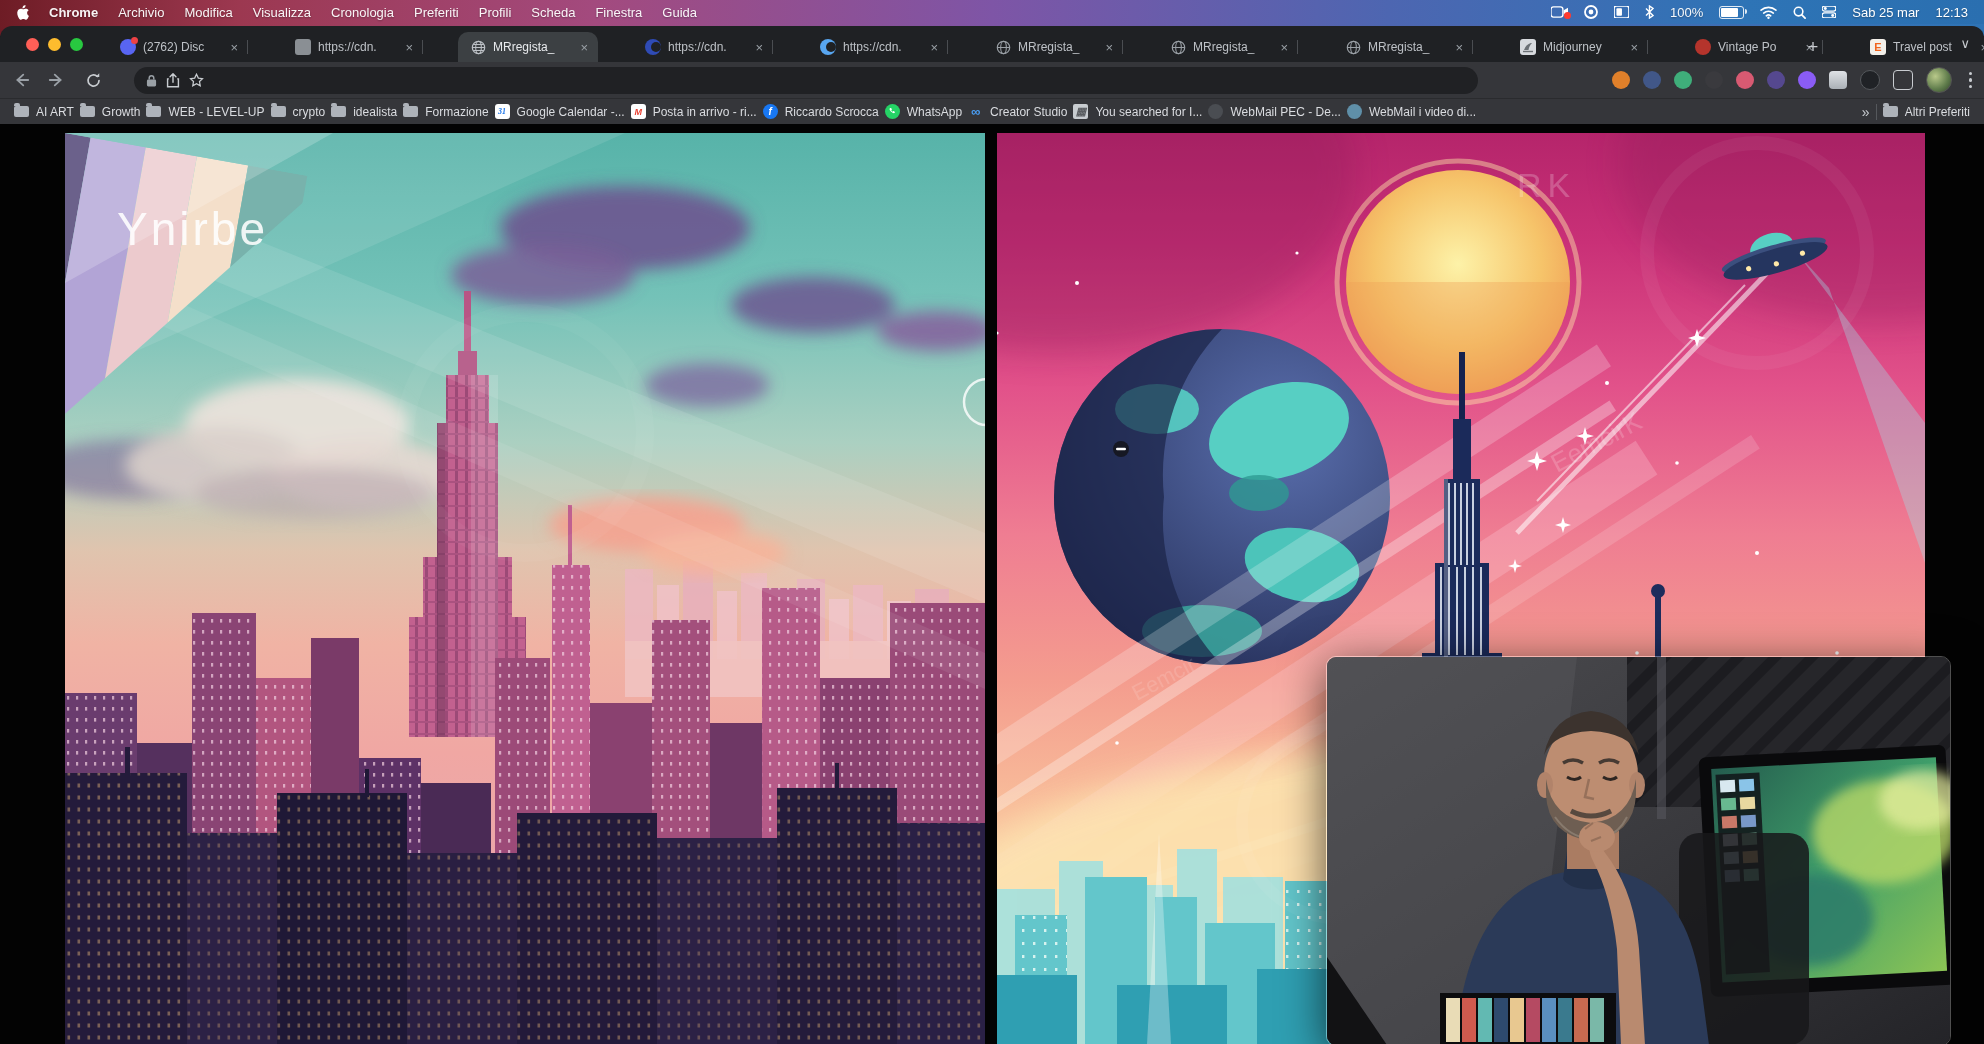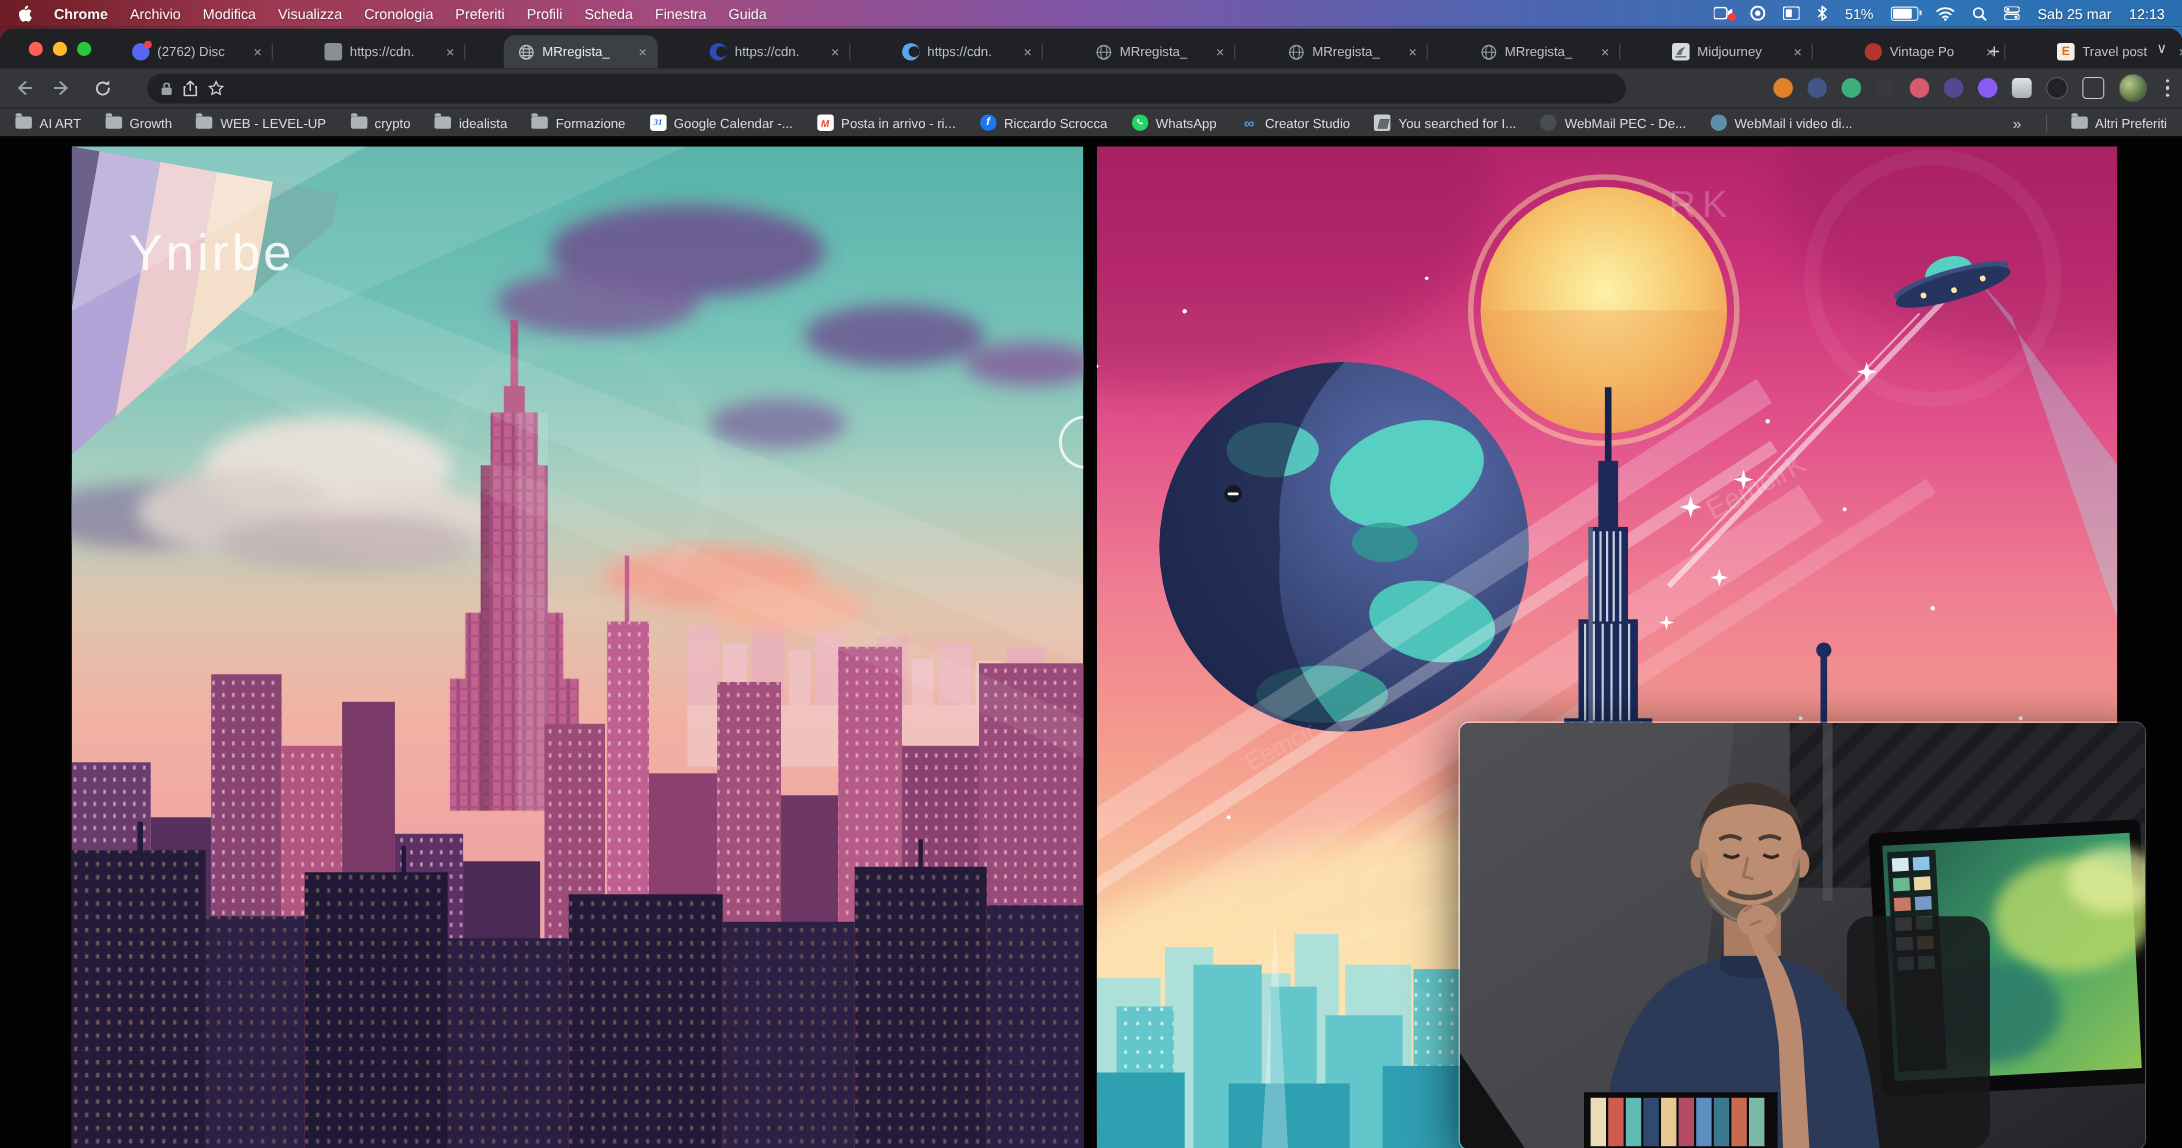--- a/index.html
+++ b/index.html
@@ -66,21 +66,21 @@
   .ombx-ico{flex:none;display:flex;align-items:center;}
   .extrow{position:absolute;right:8px;top:4px;height:28px;display:flex;align-items:center;gap:13px;}
   .ext{width:18px;height:18px;border-radius:50%;}
   .ext.sq{border-radius:4px;}
   .avatar{width:24px;height:24px;border-radius:50%;background:radial-gradient(circle at 35% 35%,#b9c98a,#5d7a4a 60%,#31402a);border:1px solid #555;}
   .kebab{display:flex;flex-direction:column;gap:3px;padding:0 4px;}
   .kebab i{width:3.5px;height:3.5px;border-radius:50%;background:#c8ccd0;}
 
   
   .bookbar{position:absolute;top:98px;left:0;width:100%;height:26px;background:#35363a;
-    border-top:1px solid #2a2b2e;display:flex;align-items:center;gap:22px;padding:0 14px;box-sizing:border-box;
+    border-top:1px solid #2a2b2e;display:flex;align-items:center;gap:6px;padding:0 14px;box-sizing:border-box;
     color:#dadce0;font-size:12px;}
   .bm{display:flex;align-items:center;gap:7px;white-space:nowrap;}
   .bm-ico{width:15px;height:15px;flex:none;display:flex;align-items:center;justify-content:center;
     font-size:9px;font-weight:bold;color:#fff;border-radius:3px;}
   .folder{position:relative;width:15px;height:11px;background:#aeb3ba;border-radius:2px;}
   .folder::before{content:"";position:absolute;top:-3px;left:0;width:6px;height:3px;background:#aeb3ba;border-radius:2px 2px 0 0;}
   .bm-ico.gcal{background:#ffffff;color:#1a73e8;font-size:8px;font-family:Liberation Serif, serif;}
   .bm-ico.gmail{background:#fff;color:#ea4335;}
   .bm-ico.fb{background:#1877f2;border-radius:50%;font-size:10px;}
   .bm-ico.wa{background:#25d366;border-radius:50%;}
@@ -140,21 +140,21 @@
         <svg width="15" height="12" viewBox="0 0 16 13">
             <rect x="0" y="0" width="16" height="13" rx="2.5" fill="none" stroke="#fff" stroke-width="1.6"></rect>
             <rect x="2.5" y="2.5" width="6" height="8" rx="1" fill="#fff"></rect>
           </svg>
       </span>
       <span class="mb-ico">
         <svg width="9" height="14" viewBox="0 0 9 14">
             <path d="M1 3.5l7 7L4.5 13V1L8 3.5l-7 7" fill="none" stroke="#fff" stroke-width="1.4"></path>
           </svg>
       </span>
-      <span class="mb-item">51%</span>
+      <span class="mb-item">100%</span>
       <span class="batt"></span>
       <span class="mb-ico">
         <svg width="17" height="13" viewBox="0 0 18 14">
             <path d="M1 4.5C5.5.5 12.5.5 17 4.5M3.8 7.6c3-2.6 7.4-2.6 10.4 0M6.6 10.6c1.4-1.2 3.4-1.2 4.8 0" fill="none" stroke="#fff" stroke-width="1.7" stroke-linecap="round"></path>
             <circle cx="9" cy="12.6" r="1.3" fill="#fff"></circle>
           </svg>
       </span>
       <span class="mb-ico">
         <svg width="13" height="13" viewBox="0 0 14 14">
             <circle cx="6" cy="6" r="4.6" fill="none" stroke="#fff" stroke-width="1.7"></circle>

